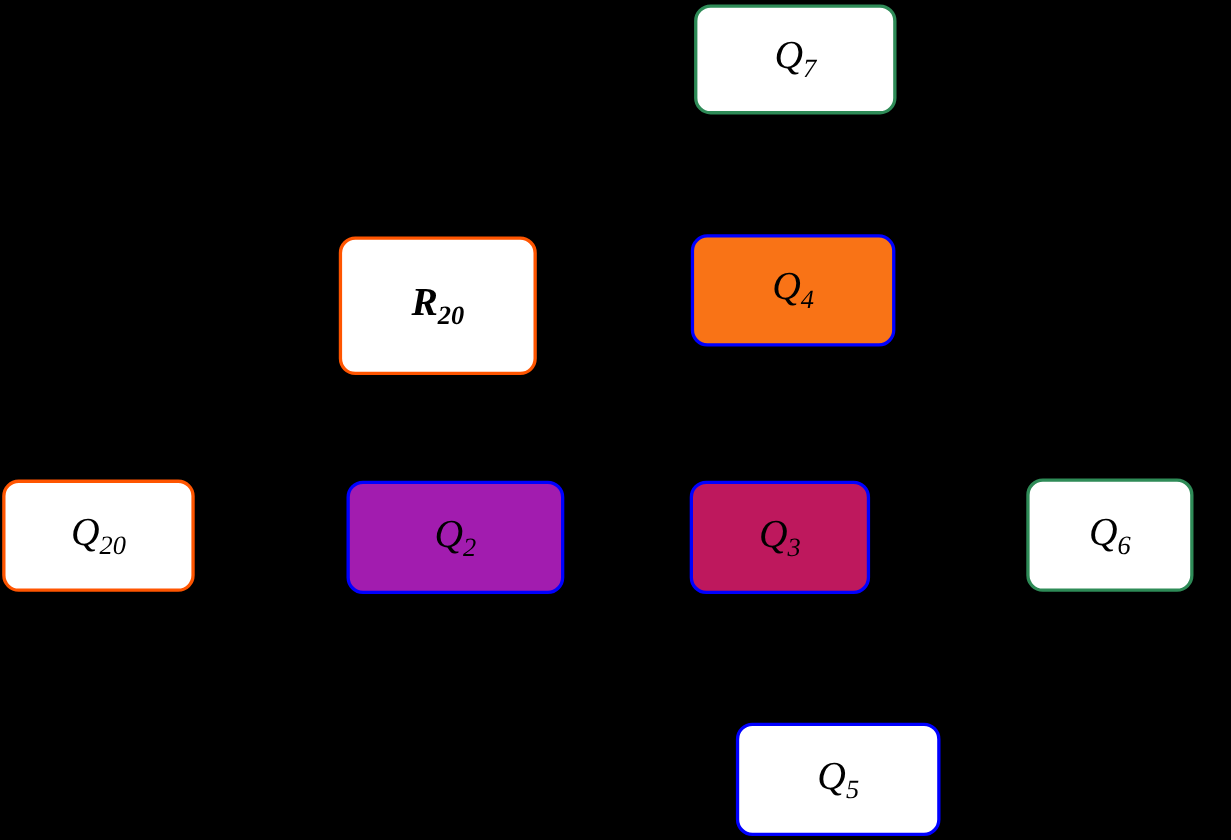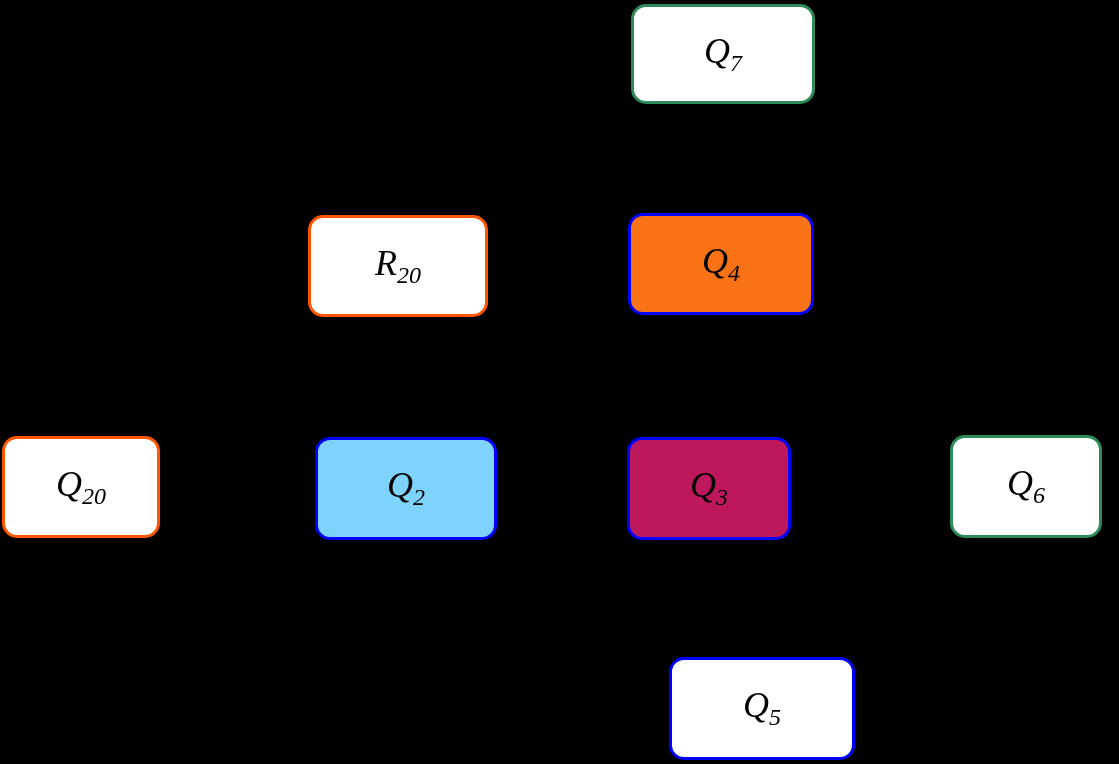--- a/index.html
+++ b/index.html
@@ -39,34 +39,34 @@
     vertical-align: sub;
   }
 </style>
 </head>
 <body>
 
 <div class="canvas">
     <div class="node" style="left: 631px; top: 4px; width: 184px; height: 100px; border-color: rgb(46, 139, 87); background: rgb(255, 255, 255);">
     <span class="node-label"><span>Q</span><sub>7</sub></span>
   </div>
-    <div class="node" style="left: 308px; top: 215px; width: 180px; height: 102px; border-color: rgb(255, 85, 0); background: rgb(255, 255, 255);">
+    <div class="node" style="left: 308px; top: 215px; width: 180px; height: 126px; border-color: rgb(255, 85, 0); background: rgb(255, 255, 255); font-weight: bold;">
     <span class="node-label"><span>R</span><sub>20</sub></span>
   </div>
     <div class="node" style="left: 628px; top: 213px; width: 186px; height: 102px; border-color: rgb(0, 0, 255); background: #f97316;">
     <span class="node-label"><span>Q</span><sub>4</sub></span>
   </div>
-    <div class="node" style="left: 2px; top: 436px; width: 158px; height: 102px; border-color: rgb(255, 85, 0); background: rgb(255, 255, 255);">
+    <div class="node" style="left: 2px; top: 436px; width: 175px; height: 102px; border-color: rgb(255, 85, 0); background: rgb(255, 255, 255);">
     <span class="node-label"><span>Q</span><sub>20</sub></span>
   </div>
-    <div class="node" style="left: 315px; top: 437px; width: 182px; height: 103px; border-color: rgb(0, 0, 255); background: #7dd3fc;">
+    <div class="node" style="left: 315px; top: 437px; width: 198px; height: 103px; border-color: rgb(0, 0, 255); background: #a21caf;">
     <span class="node-label"><span>Q</span><sub>2</sub></span>
   </div>
     <div class="node" style="left: 627px; top: 437px; width: 164px; height: 103px; border-color: rgb(0, 0, 255); background: #be185d;">
     <span class="node-label"><span>Q</span><sub>3</sub></span>
   </div>
-    <div class="node" style="left: 933px; top: 435px; width: 152px; height: 103px; border-color: rgb(46, 139, 87); background: rgb(255, 255, 255); margin-left: 17px;">
+    <div class="node" style="left: 933px; top: 435px; width: 152px; height: 103px; border-color: rgb(46, 139, 87); background: rgb(255, 255, 255);">
     <span class="node-label"><span>Q</span><sub>6</sub></span>
   </div>
     <div class="node" style="left: 628px; top: 657px; width: 186px; height: 103px; border-color: rgb(0, 0, 255); background: rgb(255, 255, 255); margin-left: 41px;">
     <span class="node-label"><span>Q</span><sub>5</sub></span>
   </div>
   </div>
 
 </body></html>

